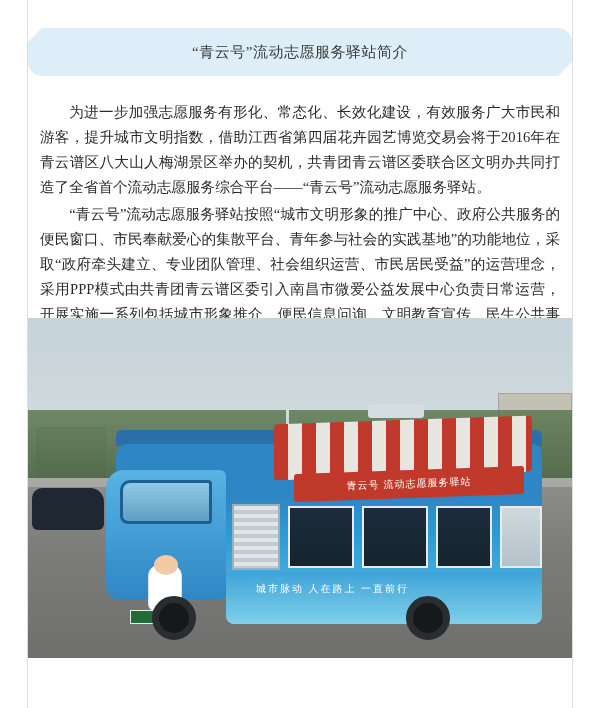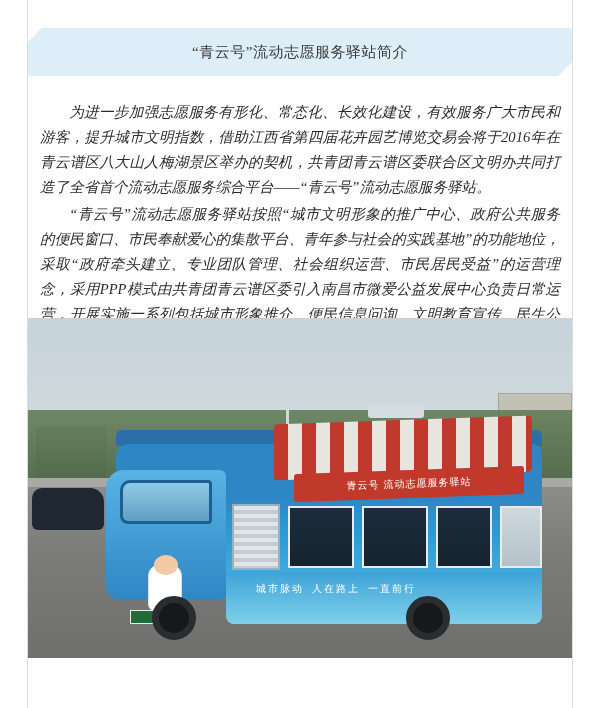--- a/index.html
+++ b/index.html
@@ -30,21 +30,21 @@
   .rule.right { right: 27px; }
 
   
   .title-banner {
     position: absolute;
     left: 28px;
     top: 28px;
     width: 544px;
     height: 48px;
     background: #ddeef8;
-    border-radius: 3px;
+    border-radius: 14px;
   }
   .title-banner .corner {
     position: absolute;
     width: 0; height: 0;
   }
   .title-banner .corner.tl {
     left: 0; top: 0;
     border-left: 14px solid #ffffff;
     border-bottom: 14px solid transparent;
   }
@@ -73,21 +73,20 @@
     width: 520px;
   }
   .body p {
     margin: 0 0 2px 0;
     font-size: 14.6px;
     line-height: 25px;
     color: #2b2b2b;
     text-align: justify;
     text-indent: 2em;
     font-family: "Liberation Serif", serif;
-    font-style: italic;
   }
 
   
   .photo {
     position: absolute;
     left: 28px;
     top: 318px;
     width: 544px;
     height: 340px;
     overflow: hidden;
@@ -178,21 +177,21 @@
     border: 2px solid #9fb0b8;
   }
   .livery {
     position: absolute; left: 120px; top: 158px; width: 316px; height: 52px;
     background: linear-gradient(#3fa3d8, #7fd0ea);
     border-radius: 0 0 8px 8px;
   }
   .livery-text {
     position: absolute; left: 150px; top: 168px;
     color: #ffffff; font-size: 10px; letter-spacing: 2px;
-    font-family: Liberation Mono, monospace;
+    font-family: Liberation Serif, serif;
   }
   .mascot {
     position: absolute; left: 42px; top: 150px; width: 34px; height: 48px;
     background: #ffffff; border-radius: 12px 12px 8px 8px;
     border: 1px solid #d6e3ea;
   }
   .mascot-head {
     position: absolute; left: 5px; top: -10px; width: 24px; height: 20px;
     background: #f3c9a6; border-radius: 50%;
   }

